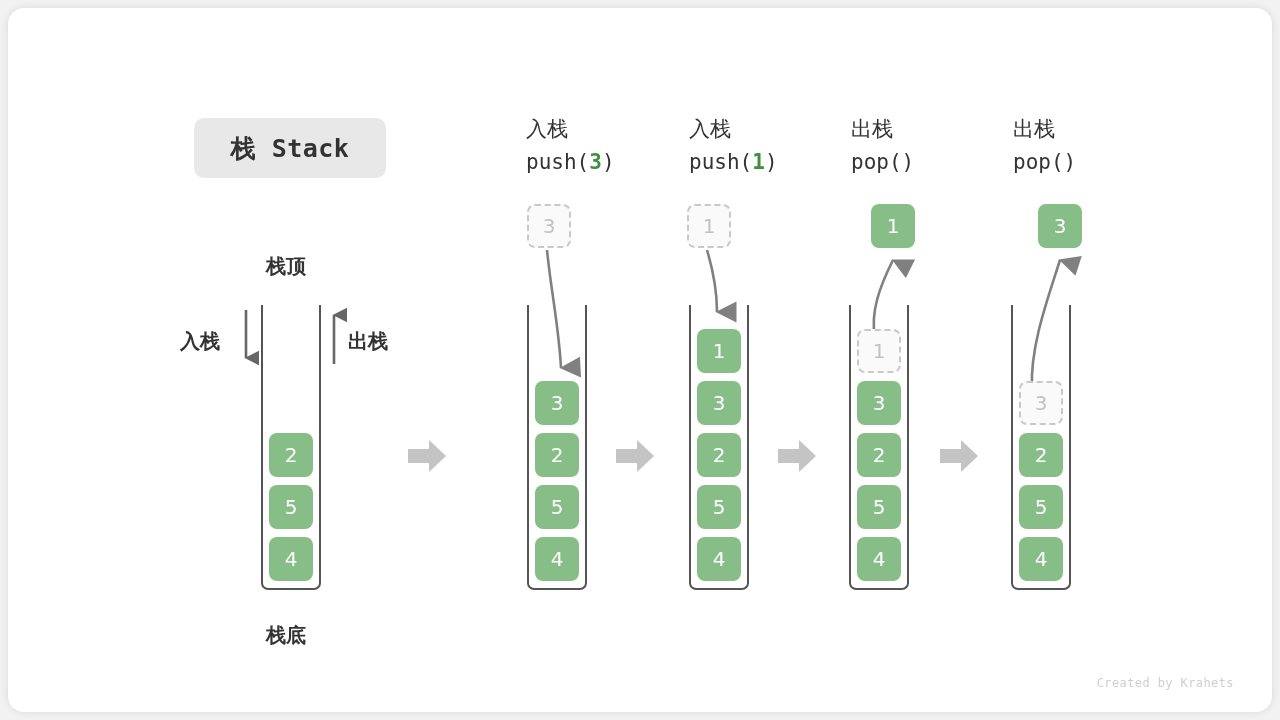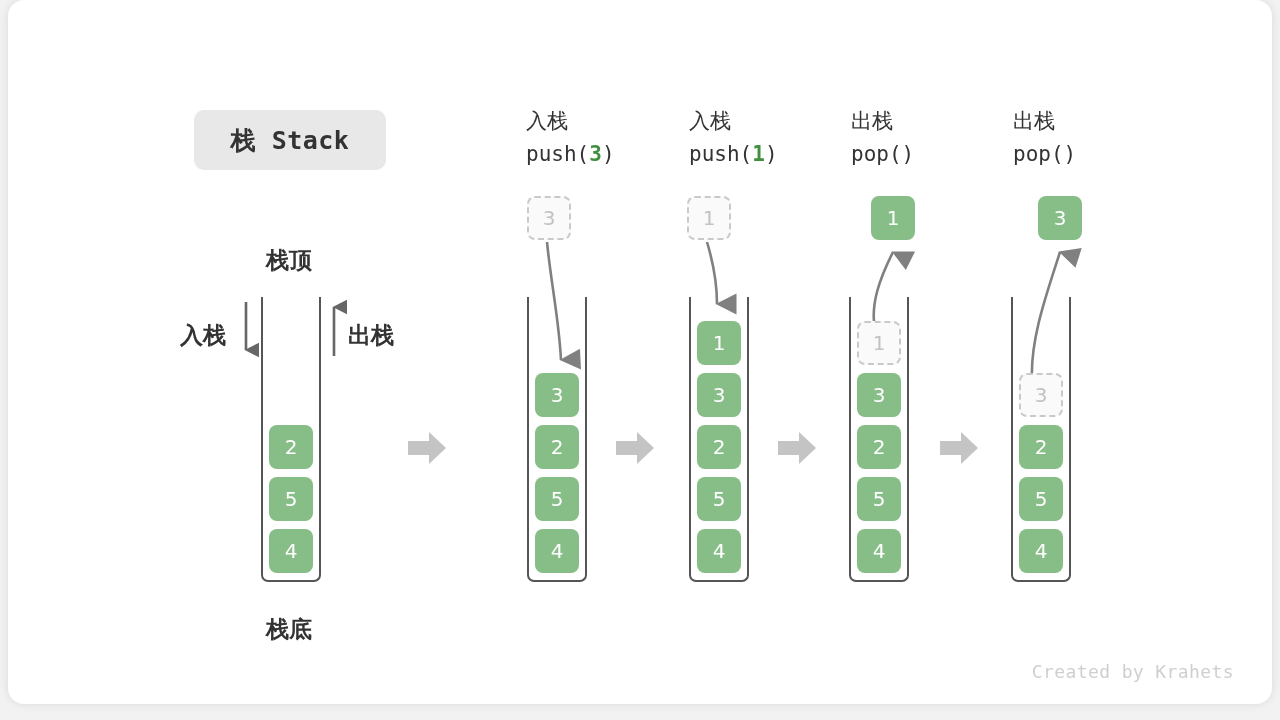--- a/index.html
+++ b/index.html
@@ -13,21 +13,21 @@
   }
   #canvas {
     position: relative;
     width: 1280px;
     height: 720px;
     background: #f2f2f2;
   }
   #card {
     position: absolute;
     left: 8px;
-    top: 0;
+    top: 8px;
     width: 1264px;
     height: 704px;
     background: #ffffff;
     border-radius: 16px;
     box-shadow: 0 0 10px rgba(0,0,0,0.10);
     overflow: hidden;
   }
 
   
   #title-chip {
@@ -45,21 +45,21 @@
     font-size: 25px;
     font-weight: bold;
     color: #333333;
     letter-spacing: 0.5px;
   }
 
   
   .cn-label {
     position: absolute;
     font-family: "DejaVu Sans", sans-serif;
-    font-size: 23px;
+    font-size: 20px;
     font-weight: bold;
     color: #333333;
     white-space: nowrap;
   }
   .col-header {
     position: absolute;
     font-family: "DejaVu Sans Mono", monospace;
     font-size: 21px;
     color: #333333;
     white-space: nowrap;
@@ -116,21 +116,21 @@
   .curve-svg {
     position: absolute;
     pointer-events: none;
   }
 
   #credit {
     position: absolute;
     right: 38px;
     bottom: 22px;
     font-family: "DejaVu Sans Mono", monospace;
-    font-size: 18px;
+    font-size: 12px;
     color: #cfcfcf;
     letter-spacing: 0.4px;
     white-space: nowrap;
   }
 </style>
 </head>
 <body>
 
 <div id="canvas">
   <div id="card">

